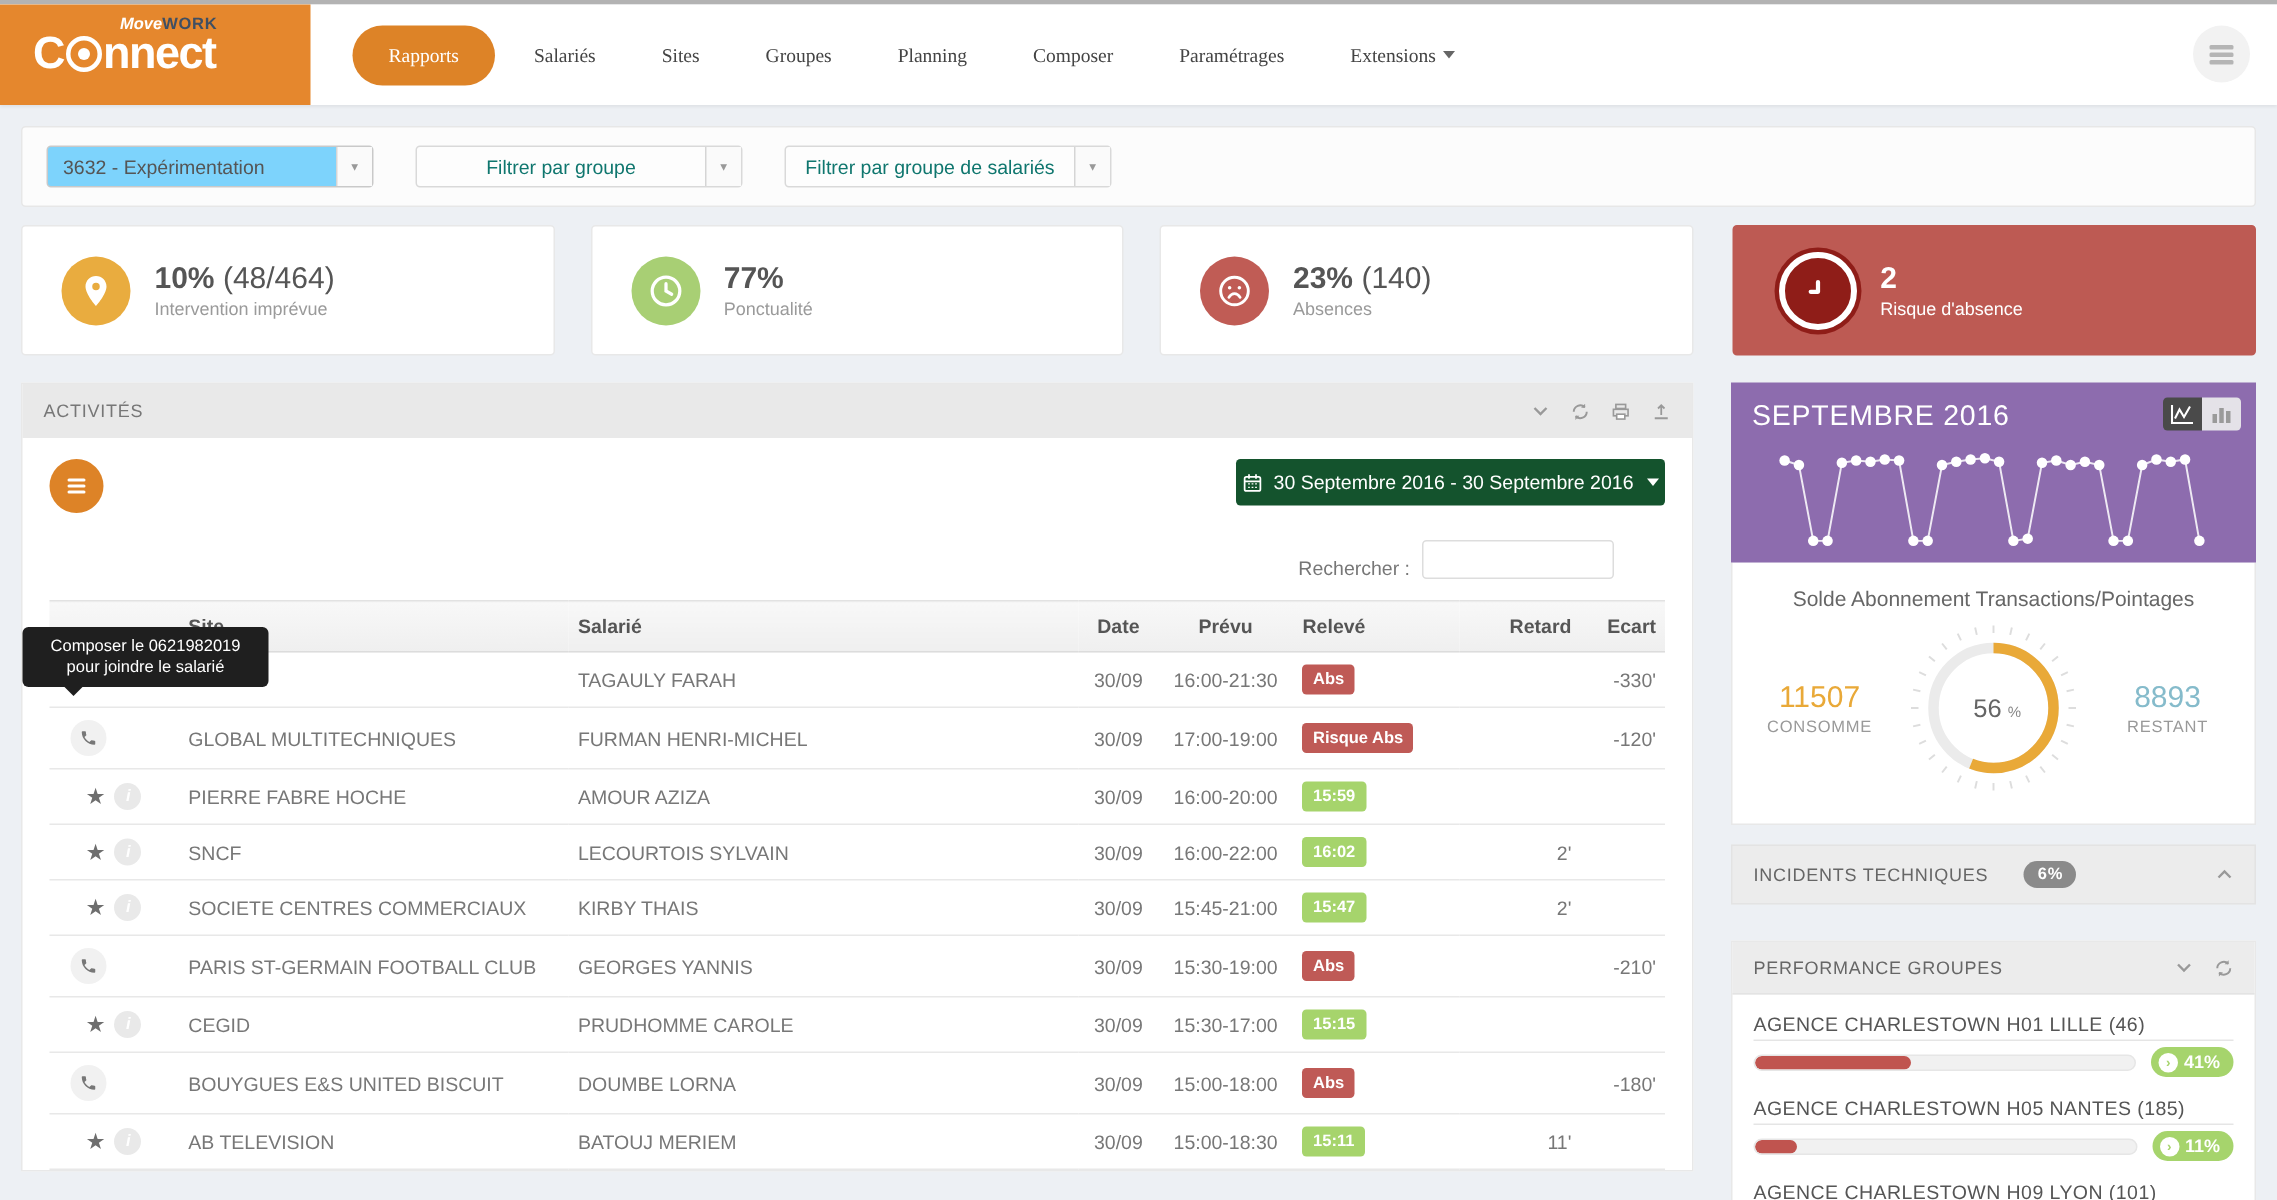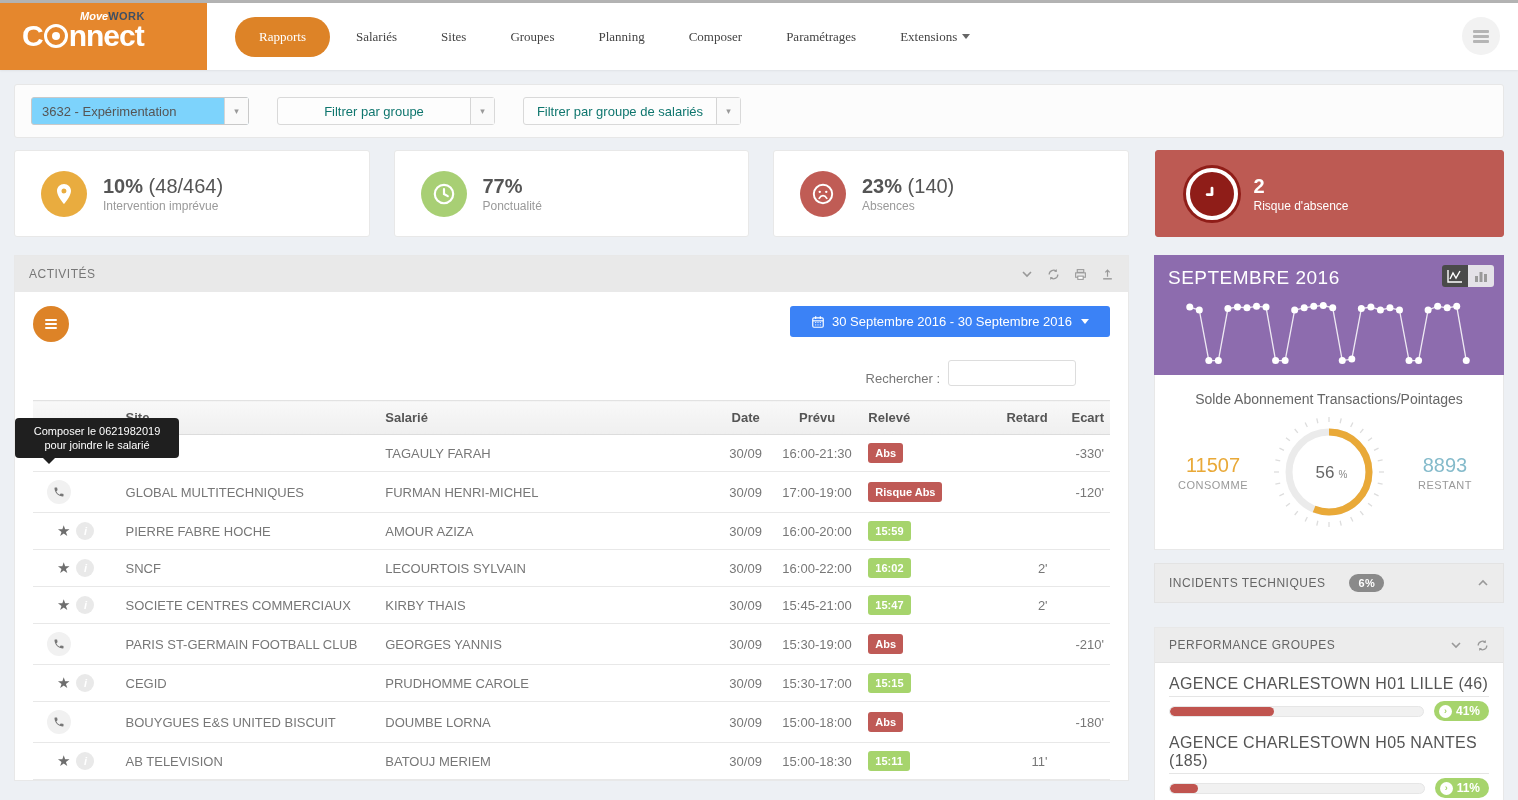--- a/index.html
+++ b/index.html
@@ -46,21 +46,21 @@
   .panel-left { width:1116px; background:#fff; border:1px solid #e8e8e8; }
   .panel-head { background:#e9e9e9; padding:11px 14px; display:flex; align-items:center; justify-content:space-between; }
   .panel-title { font-size:12px; color:#777; letter-spacing:.5px; }
   .panel-icons { display:flex; gap:14px; align-items:center; }
   .panel-icons svg { cursor:pointer; }
   .act-body { padding:14px 18px 0 18px; position:relative; }
   .orange-circle { width:36px; height:36px; border-radius:50%; background:#dd8327; display:flex; align-items:center; justify-content:center; cursor:pointer; }
   .hamb-w, .hamb-w::before, .hamb-w::after { width:12px; height:2px; background:#fff; border-radius:1px; display:block; content:""; }
   .hamb-w { position:relative; } .hamb-w::before { position:absolute; top:-4px; } .hamb-w::after { position:absolute; top:4px; }
   .act-top { display:flex; justify-content:space-between; align-items:flex-start; }
-  .datebtn { background:#3b82f6; color:#fff; font-size:13px; padding:8px 21px; border-radius:3px; display:flex; align-items:center; gap:7px; cursor:pointer; }
+  .datebtn { background:#14532d; color:#fff; font-size:13px; padding:8px 4px; border-radius:3px; display:flex; align-items:center; gap:7px; cursor:pointer; }
   .datebtn .dcaret { width:0;height:0;border-left:4px solid transparent;border-right:4px solid transparent;border-top:5px solid #fff; margin-left:2px;}
   .searchrow { display:flex; justify-content:flex-end; align-items:flex-end; gap:8px; margin:18px 34px 14px 0; font-size:13px; color:#777; }
   .searchrow input { width:128px; height:26px; border:1px solid #ddd; border-radius:3px; padding:0 6px; font-size:13px; color:#555; }
   
   table { width:100%; border-collapse:collapse; font-size:13px; }
   thead th { background:linear-gradient(#f8f8f8,#efefef); border-top:1px solid #e2e2e2; border-bottom:1px solid #dcdcdc; color:#555; font-weight:bold; padding:9px 6px; text-align:left; }
   tbody td { border-bottom:1px solid #e8e8e8; color:#777; padding:8px 6px; height:35px; }
   th.c, td.c { text-align:center; } th.r, td.r { text-align:right; }
   .col-icons { width:86px; } .col-site { width:258px; } .col-sal { width:338px; }
   .col-date { width:52px; } .col-prevu { width:90px; } .col-releve { width:110px; }
@@ -89,21 +89,21 @@
   .gside .num { font-size:20px; }
   .gside .lab { font-size:11px; color:#999; letter-spacing:.5px; margin-top:2px; }
   .num.orange { color:#e9a938; } .num.blue { color:#85bbcb; }
   .mini-head { background:#ececec; border:1px solid #e3e3e3; padding:10px 14px; display:flex; align-items:center; justify-content:space-between; }
   .mini-head .t { font-size:12px; color:#666; letter-spacing:.5px; display:flex; align-items:center; gap:24px;}
   .pill { background:#8a8a8a; color:#fff; font-size:11px; font-weight:bold; padding:3px 9px; border-radius:10px; }
   .incidents { margin-top:13px; }
   .perf { margin-top:24px; background:#fff; border:1px solid #e8e8e8; flex:1; }
   .perf-body { padding:12px 14px 0 14px; }
   .grp { margin-bottom:13px; }
-  .grp-name { font-size:16px; color:#555; letter-spacing:.3px; border-bottom:1px solid #e5e5e5; padding-bottom:3px; }
+  .grp-name { font-size:13px; color:#555; letter-spacing:.3px; border-bottom:1px solid #e5e5e5; padding-bottom:3px; }
   .grp-row { display:flex; align-items:center; gap:10px; margin-top:4px; }
   .track { flex:1; height:11px; background:#f1f1f1; border:1px solid #e6e6e6; border-radius:6px; overflow:hidden; }
   .fill { height:100%; background:#c0544f; border-radius:6px; }
   .gbadge { background:#a6d46c; color:#fff; font-size:12px; font-weight:bold; border-radius:11px; padding:3px 9px 3px 5px; display:flex; align-items:center; gap:4px; cursor:pointer; }
   .gbadge .circ { width:13px; height:13px; border-radius:50%; background:#fff; color:#a6d46c; font-size:9px; font-weight:bold; display:flex; align-items:center; justify-content:center; }
 </style>
 </head>
 <body>
 
 <div class="topstrip"></div>

